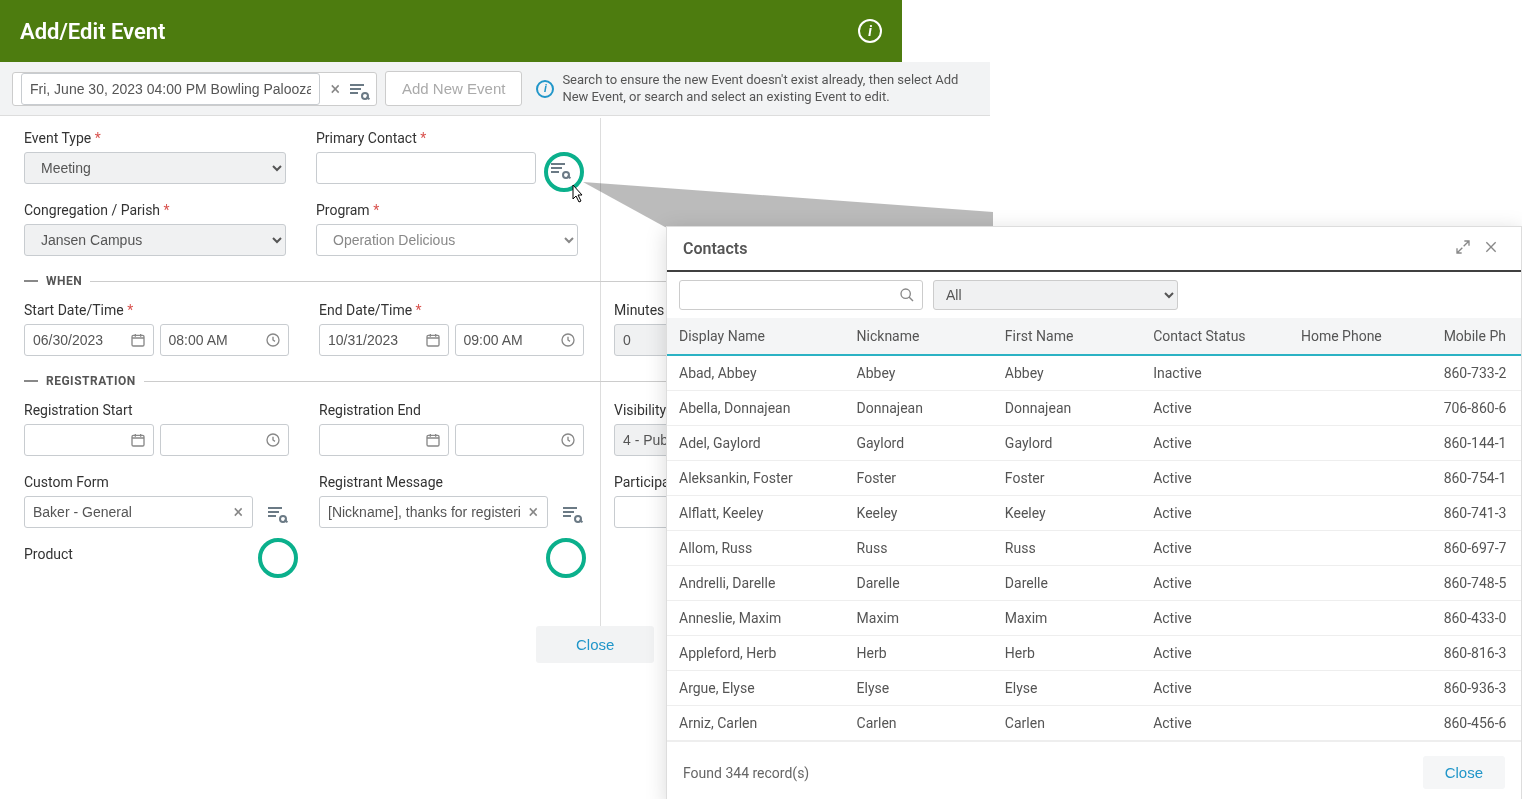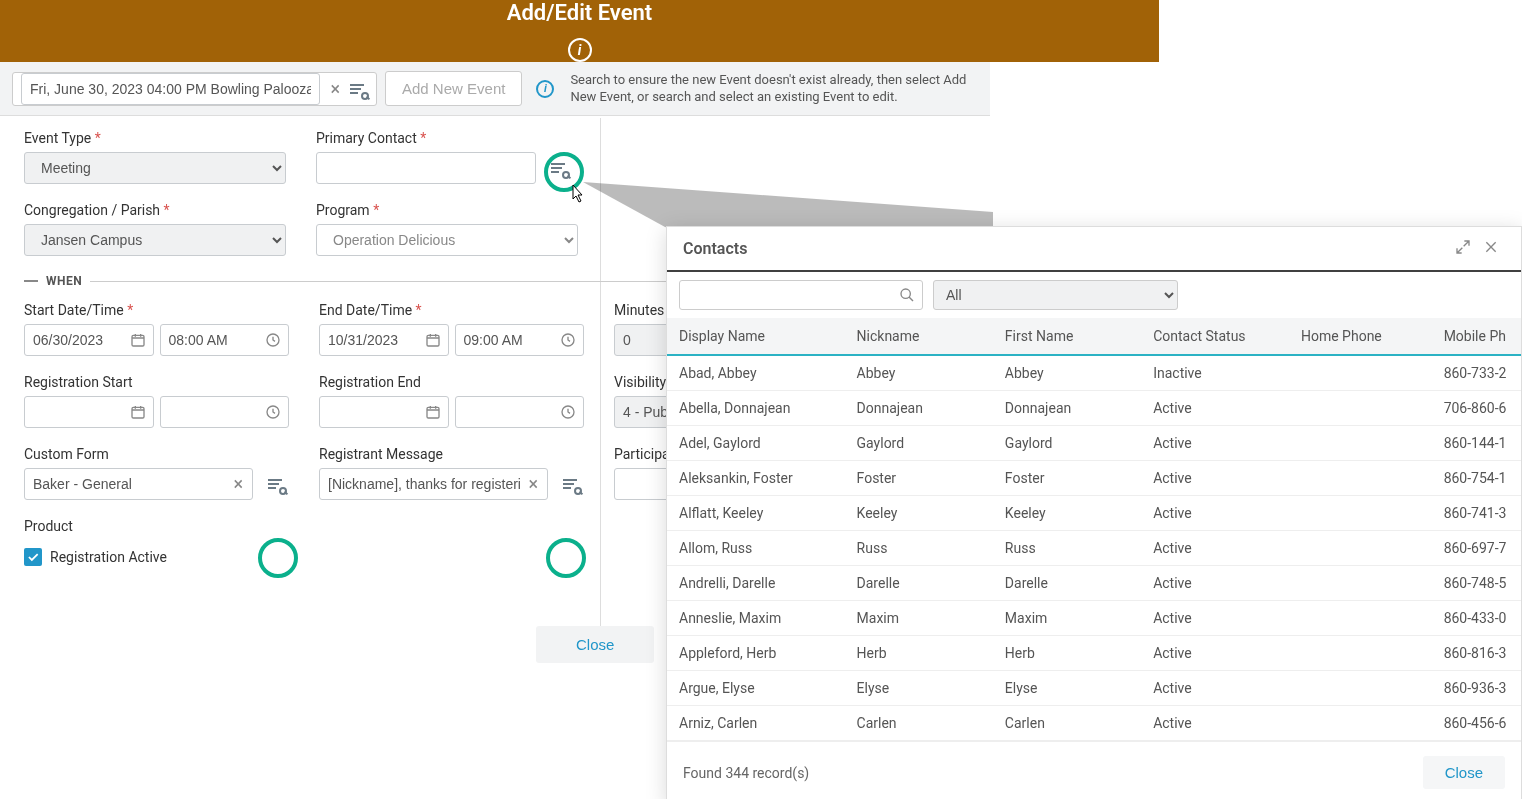--- a/index.html
+++ b/index.html
@@ -1,37 +1,37 @@
 <!DOCTYPE html>
 <html><head>
 <meta charset="utf-8">
 <style>
 * { box-sizing: border-box; margin: 0; padding: 0; }
 body { font-family: -apple-system, BlinkMacSystemFont, "Segoe UI", Roboto, Arial, sans-serif; font-size: 14px; color: #333; background: #fff; width: 1522px; height: 799px; overflow: hidden; position: relative; }
 
 
-.header-bar { background: #a16207; color: #fff; height: 62px; display: flex; align-items: center; padding: 0 20px; width: 1159px; flex-direction: column; }
+.header-bar { background: #4d7c0f; color: #fff; height: 62px; display: flex; align-items: center; padding: 0 20px; width: 902px; }
 .header-title { font-size: 22px; font-weight: 600; flex: 1; }
 .info-icon-wrap { width: 24px; height: 24px; border: 2px solid #fff; border-radius: 50%; display: flex; align-items: center; justify-content: center; font-style: italic; font-weight: bold; font-size: 14px; cursor: pointer; }
 
 
 .search-add-row { background: #f2f3f4; height: 54px; display: flex; align-items: center; padding: 0 12px; gap: 8px; width: 990px; border-bottom: 1px solid #ddd; }
 .search-chip { background: #fff; border: 1px solid #ccc; border-radius: 3px; padding: 6px 8px; display: flex; align-items: center; gap: 6px; width: 365px; height: 34px; }
 .search-chip input { border: none; outline: none; font-size: 14px; color: #555; flex: 1; }
 .x-btn { color: #888; font-size: 18px; cursor: pointer; padding: 0 4px; }
 .search-list-icon { width: 18px; height: 18px; display: flex; flex-direction: column; justify-content: center; gap: 2px; position: relative; cursor: pointer; }
 .search-list-icon .bar { height: 2px; background: #6b7a85; }
 .search-list-icon .b1 { width: 14px; }
 .search-list-icon .b2 { width: 11px; }
 .search-list-icon .b3 { width: 8px; }
 .search-list-icon .mag { position: absolute; right: -1px; bottom: -2px; width: 8px; height: 8px; border: 2px solid #6b7a85; border-radius: 50%; background: #fff; }
 .search-list-icon .mag::after { content: ''; position: absolute; width: 4px; height: 2px; background: #6b7a85; transform: rotate(45deg); right: -3px; bottom: -1px; }
 .add-new-btn { background: #fff; border: 1px solid #ccc; border-radius: 3px; padding: 8px 16px; color: #aaa; font-size: 15px; cursor: pointer; }
 .info-blue { width: 18px; height: 18px; border: 2px solid #2196c9; border-radius: 50%; display: flex; align-items: center; justify-content: center; color: #2196c9; font-style: italic; font-weight: bold; font-size: 11px; margin-left: 6px; }
-.hint-text { color: #555; font-size: 13px; line-height: 1.3; margin-left: 8px; flex: 1; }
+.hint-text { color: #555; font-size: 13px; line-height: 1.3; flex: 1; }
 
 
 .form-area { padding: 14px 24px; width: 990px; position: relative; }
 .form-row { display: flex; gap: 30px; margin-bottom: 18px; }
 .form-group { flex: 1; max-width: 262px; }
 .form-group.wide { max-width: 265px; }
 .form-group.small { max-width: 140px; }
 label { display: block; font-size: 14px; color: #333; margin-bottom: 6px; font-weight: 400; }
 .req { color: #d9534f; }
 select, input[type=text] { width: 100%; height: 32px; border: 1px solid #c8ccd0; border-radius: 3px; padding: 0 8px; font-size: 14px; background: #fff; color: #555; }
@@ -191,20 +191,25 @@
             </svg>
         </div>
       </div>
     </div>
     <div class="form-group small" style="max-width:70px">
       <label>Minutes Fo</label>
       <input type="text" style="background: rgb(240, 241, 242);" value="0">
     </div>
   </div>
 
+  <div class="section-hdr">
+    <span class="dash"></span>
+      <span class="txt">REGISTRATION</span>
+      <span class="line"></span>
+  </div>
 
   <div class="form-row">
     <div class="form-group wide">
       <label>Registration Start</label>
       <div class="input-group">
         <div class="input-date"><input type="text" style="">
           <svg class="cal-svg cal-icon" viewBox="0 0 24 24" fill="none" stroke="#888" stroke-width="2">
               <rect x="3" y="5" width="18" height="16" rx="2"></rect>
               <path d="M3 9h18M8 3v4M16 3v4"></path>
             </svg>
@@ -276,28 +281,20 @@
       <input type="text" style="">
     </div>
   </div>
 
   <div class="form-row">
     <div class="form-group">
       <label>Product</label>
     </div>
   </div>
 
-  <div class="chk-row" style="margin-top:-10px">
-    <span class="chk">
-      <svg viewBox="0 0 24 24" fill="none" stroke="#fff" stroke-width="3">
-          <path d="M5 12l5 5L20 7"></path>
-        </svg>
-    </span>
-    <span>Registration Active</span>
-  </div>
 
 </div>
 
 <button class="close-btn-bottom">Close</button>
 
 <div class="green-ring ring1"></div>
 <div class="green-ring ring2"></div>
 <div class="green-ring ring3"></div>
 
 <svg class="cursor-img" width="20" height="24" viewBox="0 0 20 24">

